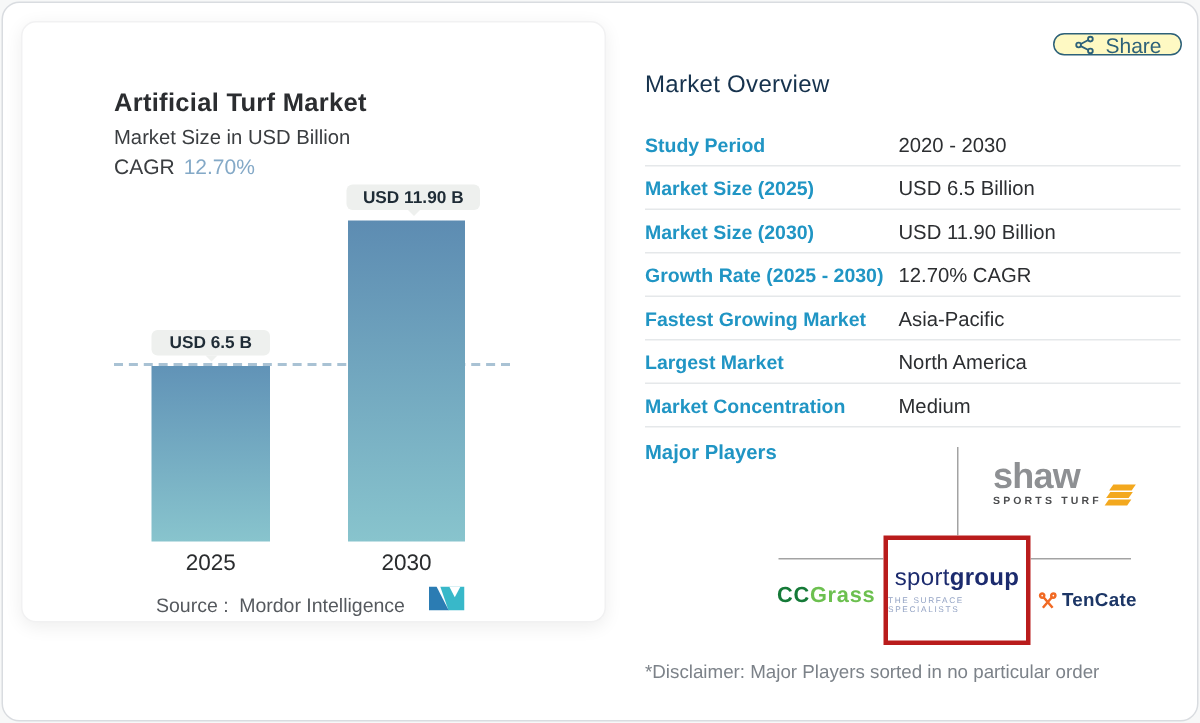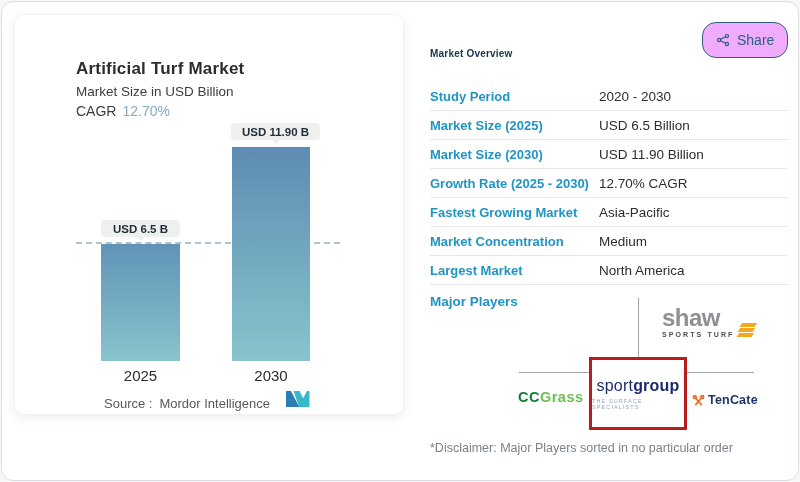--- a/index.html
+++ b/index.html
@@ -57,28 +57,28 @@
   .year { position: absolute; top: 352px; font-size: 15px; color: #2a2c2e; text-align: center; }
   .year.y0 { left: 86px;  width: 79px; }
   .year.y1 { left: 217px; width: 78px; }
   .source-row { position: absolute; left: 61px; top: 381px; font-size: 13px; color: #55595e; margin-left: 28px; }
   .source-row .src-val { margin-left: 7px; }
   .mi-logo { position: absolute; left: 271px; top: 376px; }
 
   
   .share-btn {
     position: absolute; left: 700px; top: 20px;
-    height: 36px; padding: 0 13px;
+    height: 15px; padding: 0 13px;
     display: flex; align-items: center; gap: 7px;
     border: 1px solid #2d6179; border-radius: 14px;
-    background: #f0abfc; color: #2d6179;
+    background: #fef9c3; color: #2d6179;
     font-family: "Liberation Sans", sans-serif;
     font-size: 14px; cursor: pointer;
   }
-  .ov-title { position: absolute; left: 428px; top: 46px; font-size: 10px; font-weight: 700; color: #16324d; letter-spacing: .2px; }
+  .ov-title { position: absolute; left: 428px; top: 46px; font-size: 16px; font-weight: 400; color: #16324d; letter-spacing: .2px; }
   .ov-table { position: absolute; left: 428px; top: 80px; width: 357px; }
   .orow {
     display: flex; align-items: center; height: 29px;
     border-bottom: 1px solid #e5e8ea;
   }
   .olabel { width: 169px; font-size: 13px; font-weight: 700; color: #2095c4; }
   .ovalue { font-size: 13.5px; color: #2c2e31; }
 
   .mp-label { position: absolute; left: 428px; top: 292px; font-size: 13.5px; font-weight: 700; color: #2095c4; }
   .mp-vline { position: absolute; left: 636px; top: 296px; width: 1px; height: 59px; background: #a3a3a3; }
@@ -182,26 +182,26 @@
     </div>
     <div class="orow">
       <span class="olabel">Growth Rate (2025 - 2030)</span>
       <span class="ovalue">12.70% CAGR</span>
     </div>
     <div class="orow">
       <span class="olabel">Fastest Growing Market</span>
       <span class="ovalue">Asia-Pacific</span>
     </div>
     <div class="orow">
+      <span class="olabel">Largest Market</span>
+      <span class="ovalue">North America</span>
+    </div>
+    <div class="orow">
       <span class="olabel">Market Concentration</span>
       <span class="ovalue">Medium</span>
-    </div>
-    <div class="orow">
-      <span class="olabel">Largest Market</span>
-      <span class="ovalue">North America</span>
     </div>
   </div>
 
   <div class="mp-label">Major Players</div>
 
   <div class="mp-vline"></div>
   <div class="mp-hline hl"></div>
   <div class="mp-hline hr"></div>
 
 

